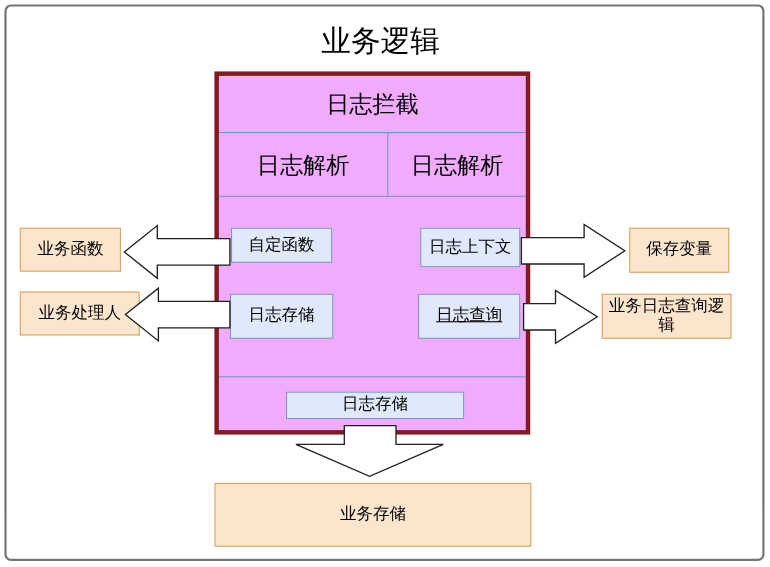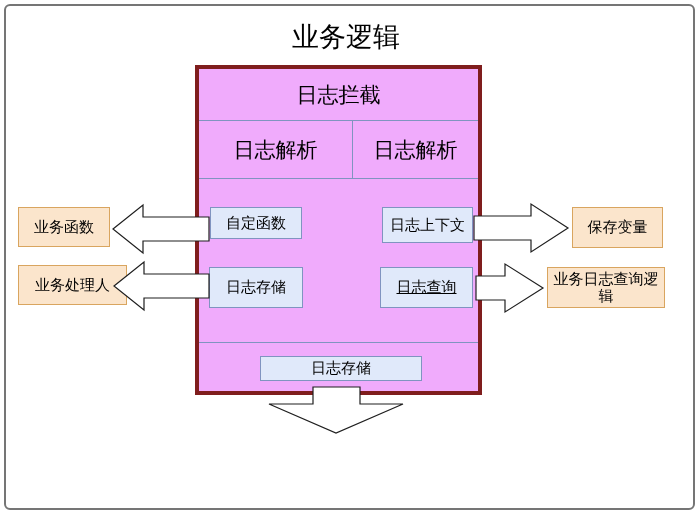--- a/index.html
+++ b/index.html
@@ -121,20 +121,21 @@
   <div class="node blue n-custom-function">自定函数</div>
   <div class="node blue n-log-context">日志上下文</div>
   <div class="node blue n-default-handler">日志存储</div>
   <div class="node blue n-log-query">日志查询</div>
   <div class="node blue n-log-storage">日志存储</div>
 
   <div class="node orange n-business-function">业务函数</div>
   <div class="node orange n-business-handler">业务处理人</div>
   <div class="node orange n-save-variable">保存变量</div>
   <div class="node orange n-biz-log-query">业务日志查询逻辑</div>
+  <div class="node orange n-business-storage">业务存储</div>
 
   <svg class="arrows" viewBox="0 0 700 515" xmlns="http://www.w3.org/2000/svg">
     <polygon points="113,229 143,205 143,217 209,217 209,241 143,241 143,253"></polygon>
     <polygon points="114,286 144,262 144,274 209,274 209,298 144,298 144,310"></polygon>
     <polygon points="474,216 531,216 531,204 568,228 531,252 531,240 474,240"></polygon>
     <polygon points="476,276 505,276 505,264 543,288 505,312 505,300 476,300"></polygon>
     <polygon points="313,387 360,387 360,404 403,404 336,433 269,404 313,404"></polygon>
   </svg>
 
 </div>

